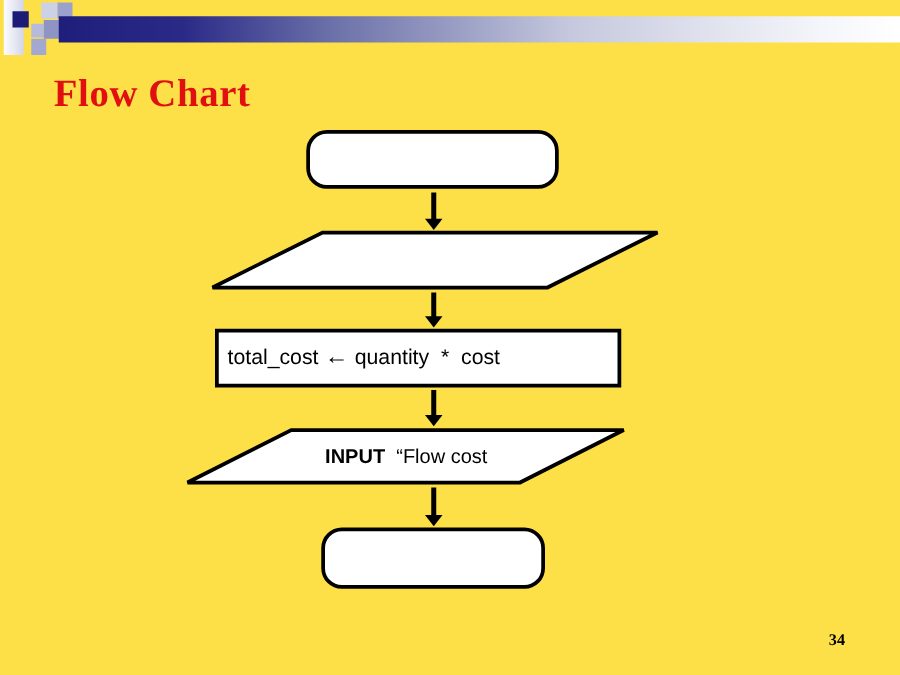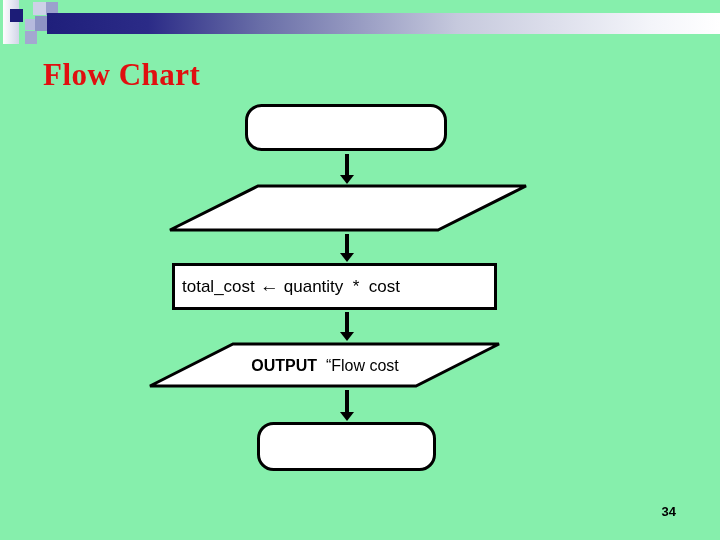--- a/index.html
+++ b/index.html
@@ -1,17 +1,17 @@
 <!DOCTYPE html>
 <html><head>
 <meta charset="utf-8">
 <style>
   html,body { margin:0; padding:0; background:#ffffff; }
   .slide {
-    position:relative; width:720px; height:540px; background:#86efac;
+    position:relative; width:720px; height:540px; background:#fde047;
     overflow:hidden; font-family:"Liberation Sans", sans-serif;
   }
 
   
   .deco { position:absolute; left:0; top:0; width:720px; height:50px; }
   .deco-strip {
     position:absolute; left:3px; top:0; width:16px; height:44px;
     background:linear-gradient(90deg,#fdfdfe 0%,#e6e8f3 55%,#d2d5e8 100%);
   }
   .deco-sq { position:absolute; }
@@ -48,21 +48,21 @@
   .process-text { left:182px; top:276px; font-size:17px; line-height:20px; }
   .process-text .arrow { font-weight:bold; font-size:19px; margin:0 5px; }
 
   
   .footer {
     position:absolute; left:0; top:505px; width:720px; text-align:center;
     font-size:13px; color:#000;
   }
   .pagenum {
     position:absolute; right:44px; top:504px;
-    font-size:13px; font-weight:bold; color:#000;
+    font-size:13px; font-weight:bold; color:#000;font-family:Liberation Serif, serif;
   }
 </style>
 </head>
 <body>
 
 <div class="slide">
 
   <div class="deco">
     <div class="deco-strip"></div>
     <div class="deco-sq sq-navy"></div>
@@ -107,18 +107,18 @@
         <line x1="347" y1="390" x2="347" y2="413" stroke="#000000" stroke-width="4"></line>
         <polygon points="340,412 354,412 347,421" fill="#000000"></polygon>
       </g>
 
       <rect x="258.5" y="423.5" width="176" height="46" rx="15" ry="15" fill="#ffffff" stroke="#000000" stroke-width="3"></rect>
     </svg>
 
 
     <div class="node-text process-text"><span>total_cost</span><span class="arrow">←</span><span>quantity  *  cost</span></div>
 
-    <div class="node-text output-text"><span class="b">OUTPUT</span><span>  “Flow cost</span></div>
+    <div class="node-text output-text"><span class="b">INPUT</span><span>  “Flow cost</span></div>
   </div>
 
   <div class="pagenum">34</div>
 
 </div>
 
 </body></html>

